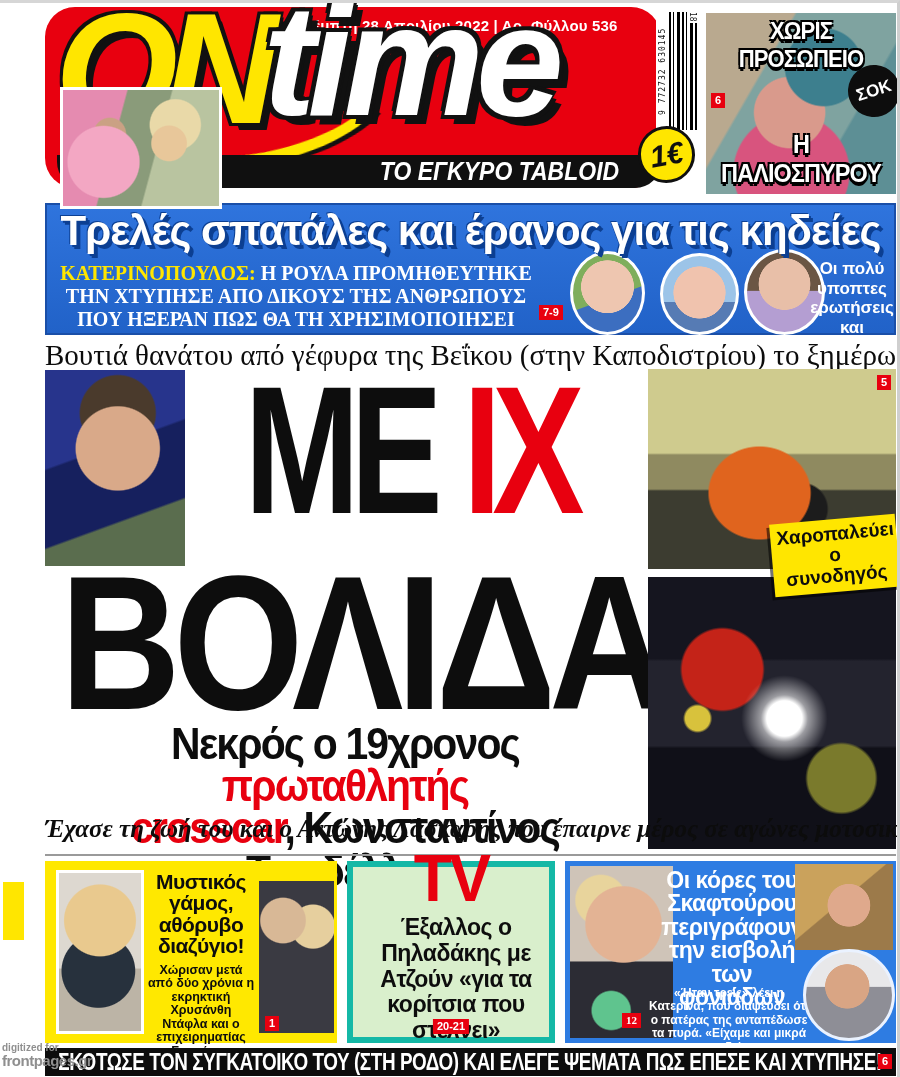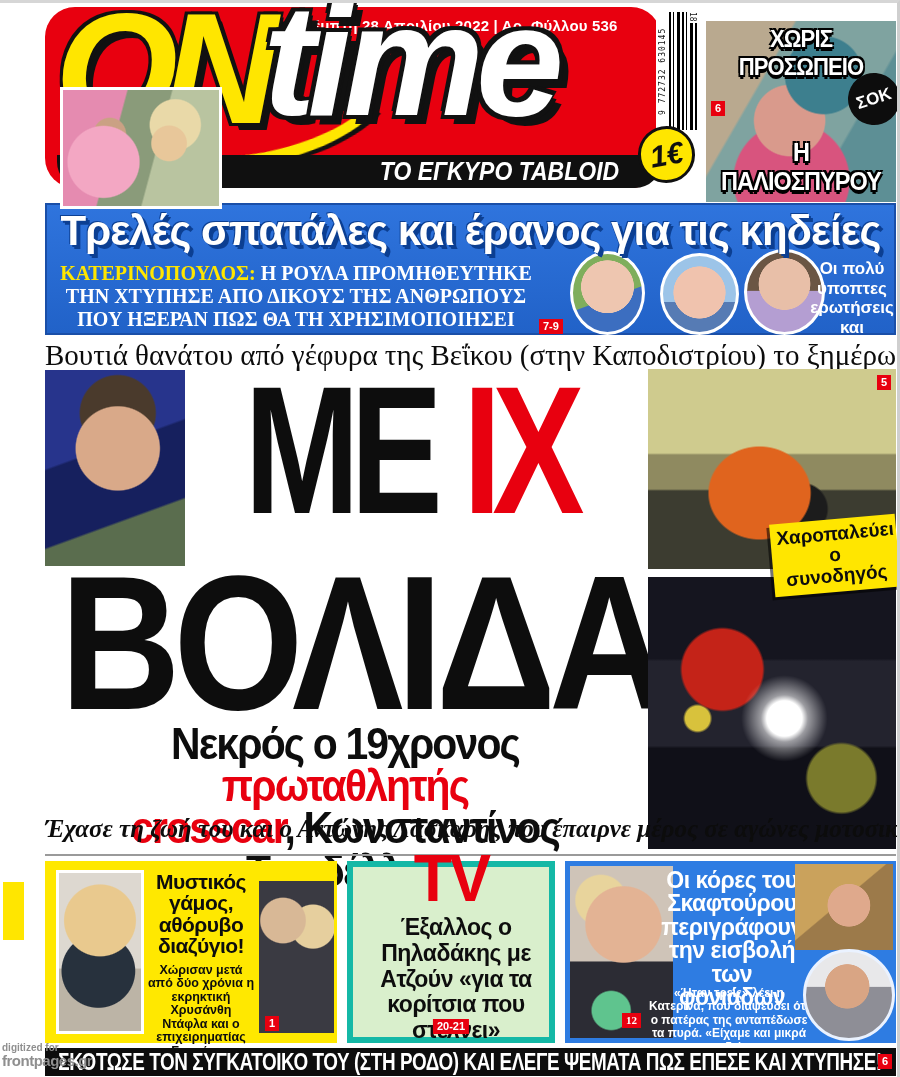--- a/index.html
+++ b/index.html
@@ -73,21 +73,21 @@
   .barcode-bars {
     flex:1; margin-left:2px;
     background:repeating-linear-gradient(90deg,#000 0 2px,#fff 2px 4px,#000 4px 5px,#fff 5px 8px,#000 8px 11px,#fff 11px 13px);
   }
   .barcode-top {
     position:absolute; right:2px; top:2px; writing-mode:vertical-rl;
     font-family:"DejaVu Sans Mono", monospace; font-size:8px; color:#111; background:#fff; padding:1px;
   }
   
   .face-card {
-    position:absolute; left:706px; top:18px; width:190px; height:181px;
+    position:absolute; left:706px; top:10px; width:190px; height:181px;
     background:
       radial-gradient(circle at 62% 30%, #3d7f8e 0 22%, transparent 23%),
       radial-gradient(circle at 44% 55%, #d99a8c 0 24%, transparent 25%),
       radial-gradient(circle at 45% 88%, #d8547e 0 30%, transparent 31%),
       linear-gradient(120deg, #b9a98f 0 30%, #7fa3a0 31% 70%, #5d8f95 71% 100%);
   }
   .face-kicker {
     position:absolute; left:0; top:4px; width:100%; text-align:center;
     color:#fff; font-weight:900; font-size:24px; letter-spacing:-1px;
     transform:scaleX(0.92);
@@ -120,21 +120,21 @@
     color:#fff; font-weight:900; font-size:42px; letter-spacing:-1px; white-space:nowrap;
     text-shadow:2px 2px 0 #0c3f92, 4px 4px 0 #0c3f92, -1px -1px 0 #0c3f92;
     z-index:6;
   }
   .banner-kicker {
     position:absolute; left:6px; top:57px; width:486px; text-align:center;
     font-family:"Liberation Serif", serif; font-weight:bold; font-size:20px;
     line-height:1.16; color:#fff;
   }
   .banner-kicker .src { color:#ffe600; }
-  .banner-tag { position:absolute; left:492px; top:100px;margin-top:14px; }
+  .banner-tag { position:absolute; left:492px; top:100px; }
   .baby-oval {
     position:absolute; border:3px solid #fff; border-radius:50%;
   }
   .baby-1 { left:523px; top:46px; width:75px; height:84px;
     background:radial-gradient(circle at 50% 42%, #eec6b0 0 46%, transparent 47%), linear-gradient(160deg,#7fae5c 0 55%,#3c6ec0 56% 100%); }
   .baby-2 { left:613px; top:48px; width:79px; height:82px;
     background:radial-gradient(circle at 50% 48%, #f0c3ae 0 48%, transparent 49%), linear-gradient(180deg,#9cc4e8 0 60%,#567bb4 61% 100%); }
   .baby-3 { left:697px; top:44px; width:81px; height:86px;
     background:radial-gradient(circle at 50% 40%, #e8bfa8 0 42%, transparent 43%), linear-gradient(180deg,#6b5644 0 48%,#b49ed2 49% 100%); }
   .banner-note {

